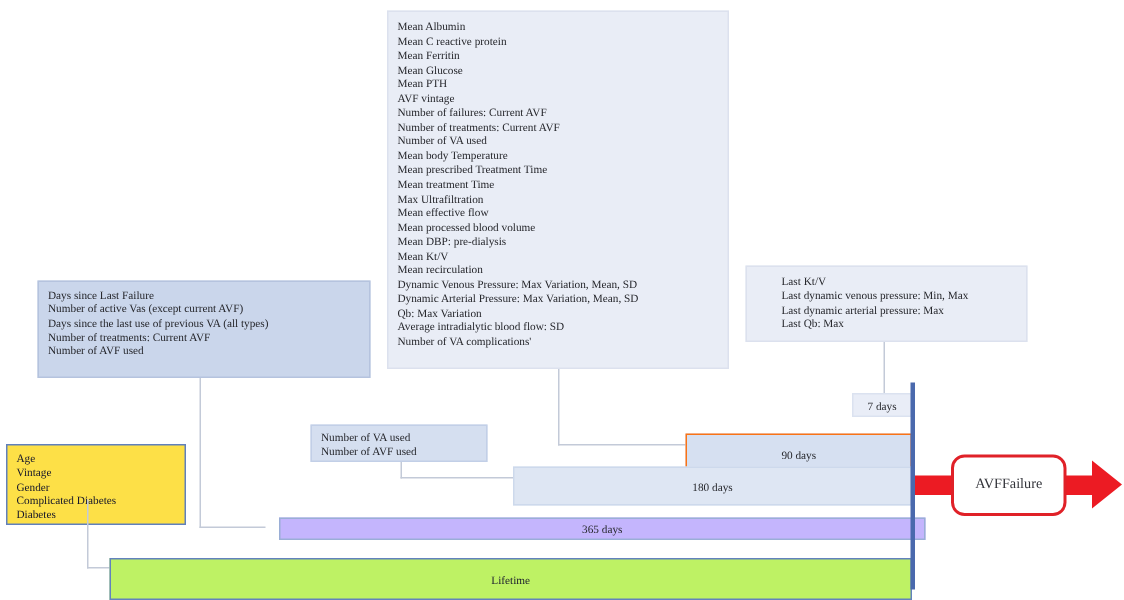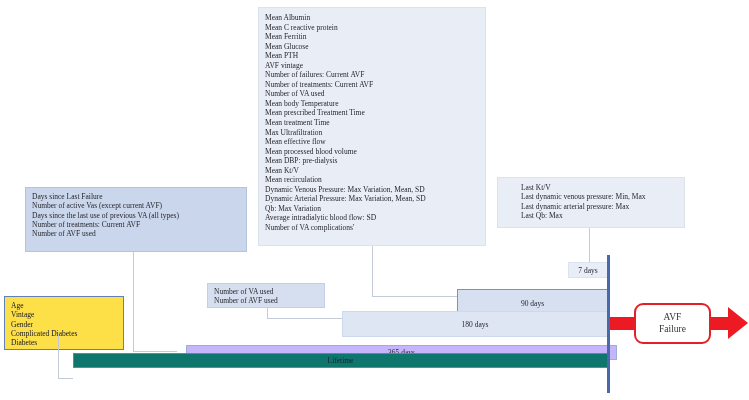--- a/index.html
+++ b/index.html
@@ -18,40 +18,40 @@
   #box180{left:207px;top:283px;width:118px;height:25px;background:#d5dff0;border:1px solid #c2cfe7;padding:3px 0 0 6px;}
   #boxLifetime{left:4px;top:279px;width:120px;height:54px;background:#fde047;border:1px solid #6080bc;padding:4px 0 0 6px;color:#14152a;margin-top:17px;}
   .bar{
     position:absolute;display:flex;align-items:center;justify-content:center;
     font-size:7.5px;color:#26272c;
   }
   #bar7   {left:568px;top:262px;width:40px;height:16px;background:#e9edf7;border:1px solid #dbe2f0;}
   #bar90  {left:457px;top:289px;width:151px;height:28px;background:#d6e0f1;border:1px solid #f97316;}
   #bar180 {left:342px;top:311px;width:266px;height:26px;background:#dee6f3;border:1px solid #cdd9ec;}
   #bar365 {left:186px;top:345px;width:431px;height:15px;background:#c4b5fd;border:1px solid #9aaed6;}
-  #barLife{left:73px;top:353px;width:535px;height:15px;background:#0f766e;border:1px solid #6282bd;color:#1c1d2e;}
+  #barLife{left:73px;top:372px;width:535px;height:28px;background:#bef264;border:1px solid #6282bd;color:#1c1d2e;}
   #axis{position:absolute;left:607px;top:255px;width:3px;height:138px;background:#4a69ad;}
   .cline{position:absolute;background:#c3cad8;}
   #c90v  {left:372px;top:246px;width:1px;height:51px;}
   #c90h  {left:372px;top:296px;width:85px;height:1px;}
   #c7v   {left:589px;top:228px;width:1px;height:34px;}
   #c180v {left:267px;top:308px;width:1px;height:11px;}
   #c180h {left:267px;top:318px;width:75px;height:1px;}
   #c365v {left:133px;top:252px;width:1px;height:100px;}
   #c365h {left:133px;top:351px;width:44px;height:1px;}
   #cLifev{left:58px;top:333px;width:1px;height:46px;}
   #cLifeh{left:58px;top:378px;width:15px;height:1px;}
   #stubL {position:absolute;left:610px;top:317px;width:24px;height:13px;background:#ec1b23;}
   #shaftR{position:absolute;left:710px;top:317px;width:18px;height:13px;background:#ec1b23;}
   #headR {position:absolute;left:728px;top:307px;width:0;height:0;
           border-top:16px solid transparent;border-bottom:16px solid transparent;
           border-left:20px solid #ec1b23;}
   #avfBox{
     position:absolute;left:634px;top:303px;width:77px;height:41px;background:#ffffff;
-    border:2px solid #e02128;border-radius:9px;display:flex;flex-direction:column;
+    border:2px solid #e02128;border-radius:9px;display:flex;
     align-items:center;justify-content:center;font-size:9.5px;line-height:11.5px;
     color:#33343a;z-index:3;
   }
 </style>
 </head>
 <body>
 
 <div id="canvas">
 
   <div class="fbox" id="box90">

